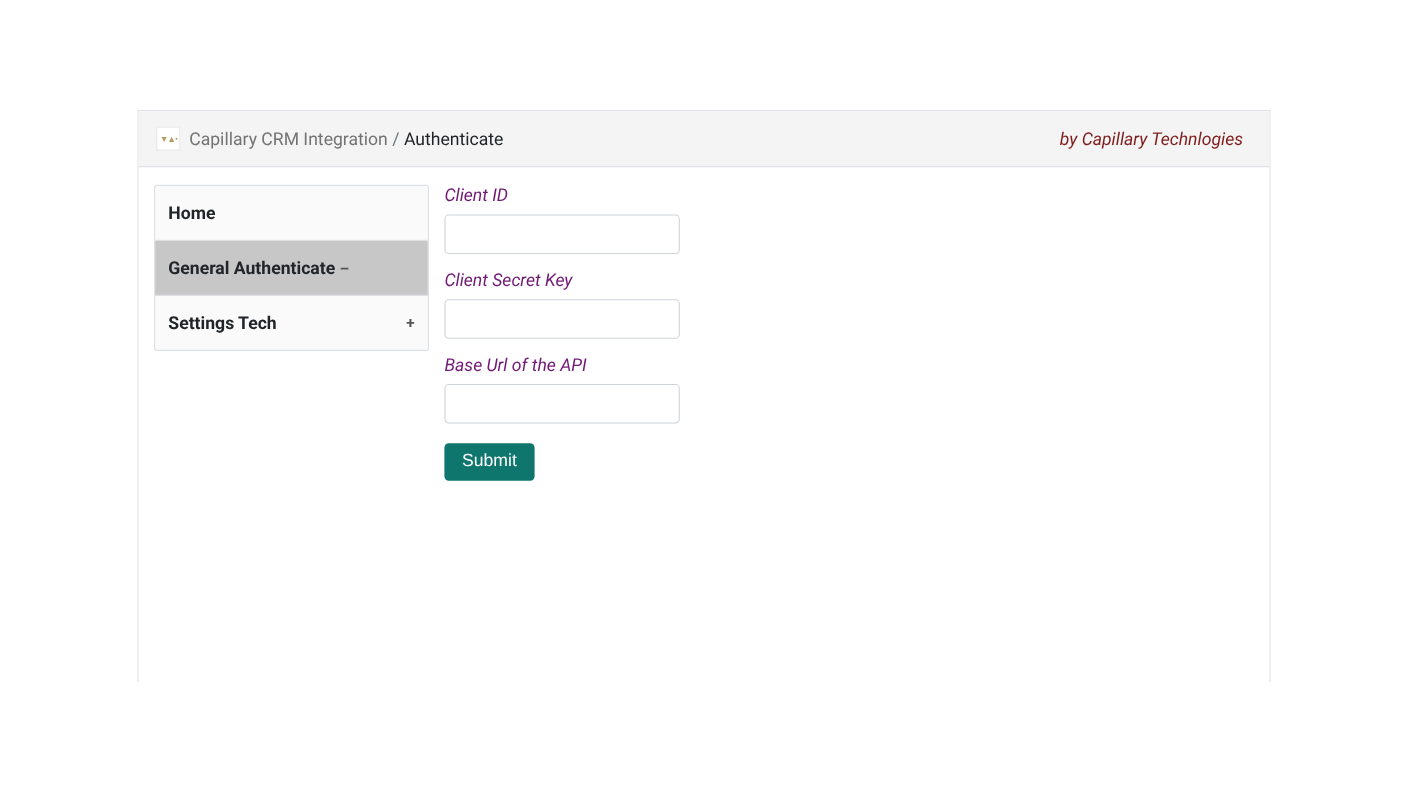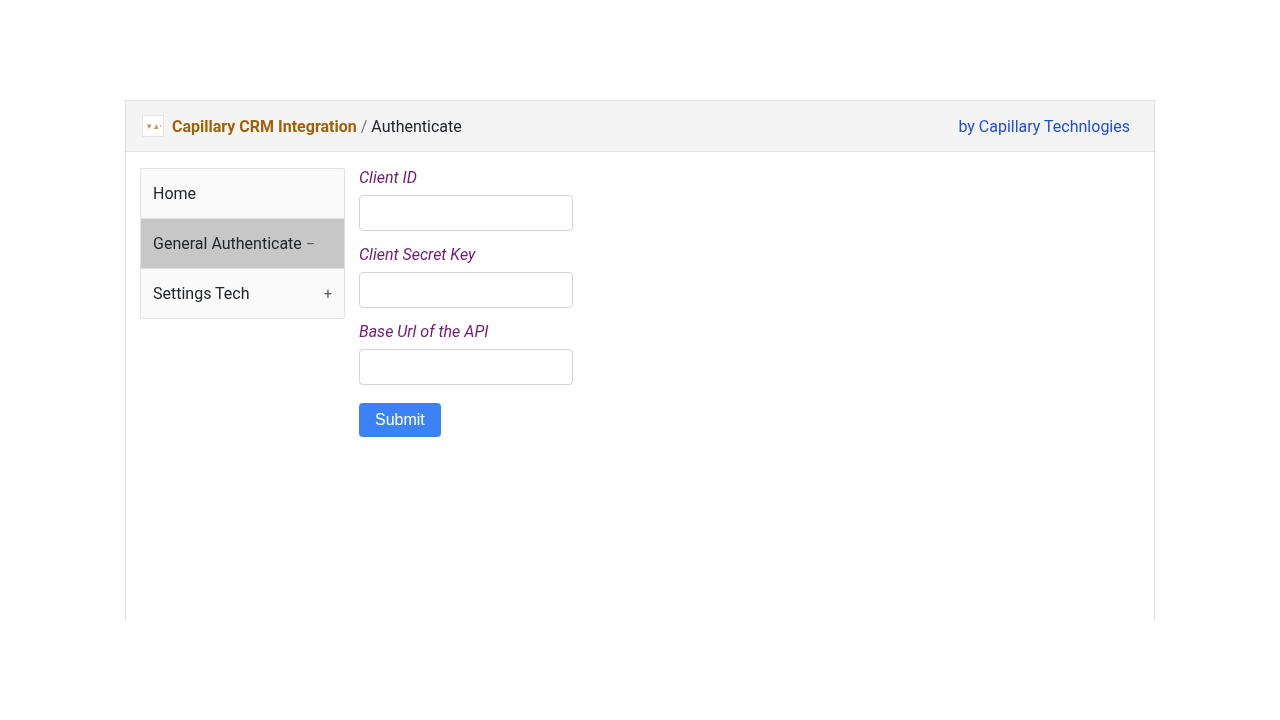--- a/index.html
+++ b/index.html
@@ -39,45 +39,46 @@
       border: 1px solid #e5e5e5;
       margin-right: 8px;
       display: flex;
       align-items: center;
       justify-content: center;
       font-size: 8px;
       color: #b89b5e;
       letter-spacing: -1px;
     }
     .breadcrumb-app {
-      color: #a16207;
-      font-weight: bold;
+      color: #737373;
     }
     .breadcrumb-sep {
       color: #6c757d;
       margin: 0 4px;
     }
     .breadcrumb-page {
       color: #212529;
     }
     .header-right {
-      color: #1d4ed8;
+      color: #7f1d1d;
+      font-style: italic;
     }
     .body-content {
       display: flex;
       padding: 16px 14px;
       align-items: flex-start;
       gap: 14px;
     }
     .sidebar {
-      width: 205px;
+      width: 250px;
       border: 1px solid #dee2e6;
       border-radius: 2px;
       overflow: hidden;
       background: #fafafa;
+      font-weight: bold;
     }
     .sidebar-item {
       padding: 15px 12px;
       border-bottom: 1px solid #dee2e6;
       color: #212529;
       cursor: pointer;
       display: flex;
       justify-content: space-between;
       align-items: center;
     }
@@ -110,21 +111,21 @@
       height: 36px;
       padding: 6px 12px;
       border: 1px solid #ced4da;
       border-radius: 4px;
       font-size: 16px;
       background: #ffffff;
     }
     .submit-btn {
       display: inline-block;
       padding: 8px 16px;
-      background: #3b82f6;
+      background: #0f766e;
       color: #ffffff;
       border: none;
       border-radius: 4px;
       font-size: 16px;
       cursor: pointer;
       margin-top: 4px;
     }
   </style>
 </head>
 <body>

